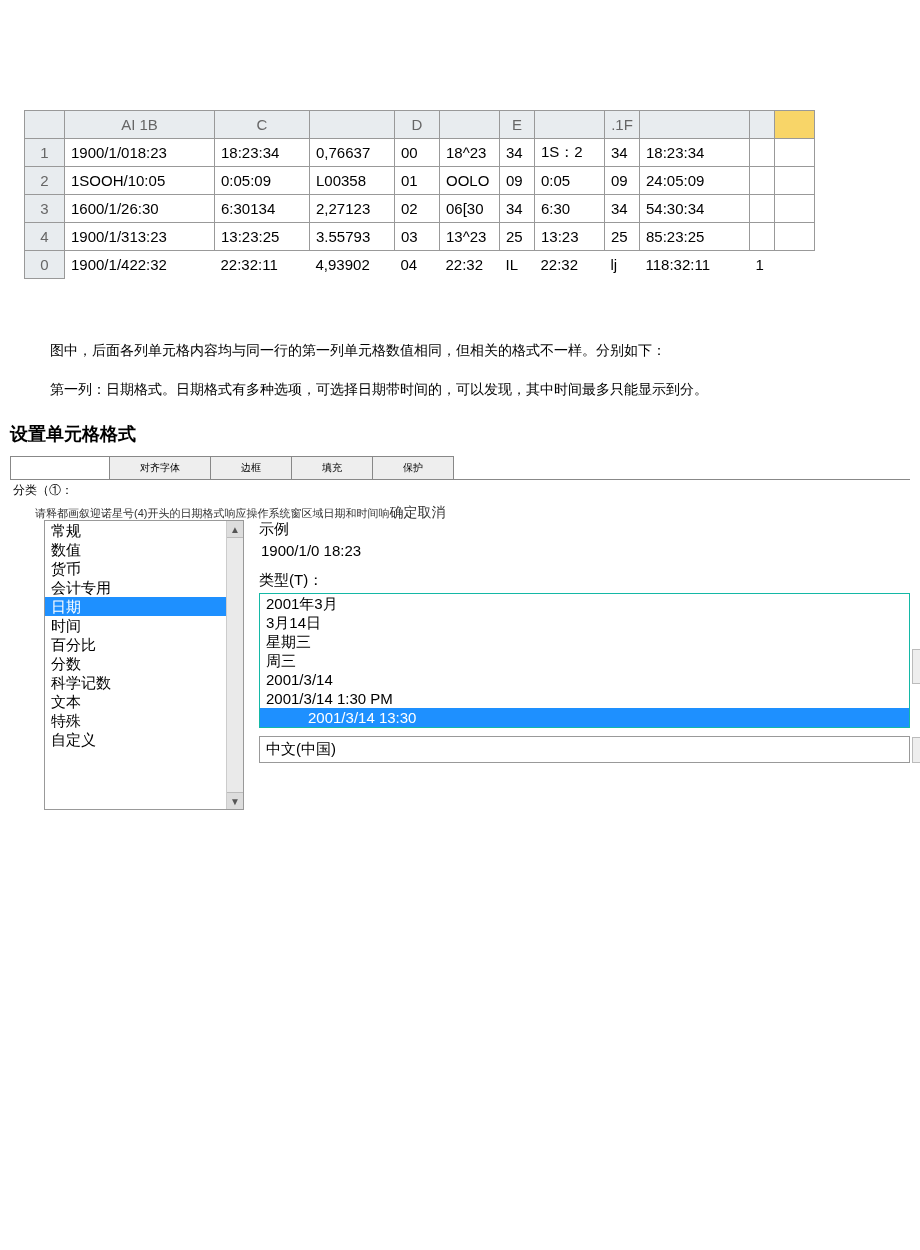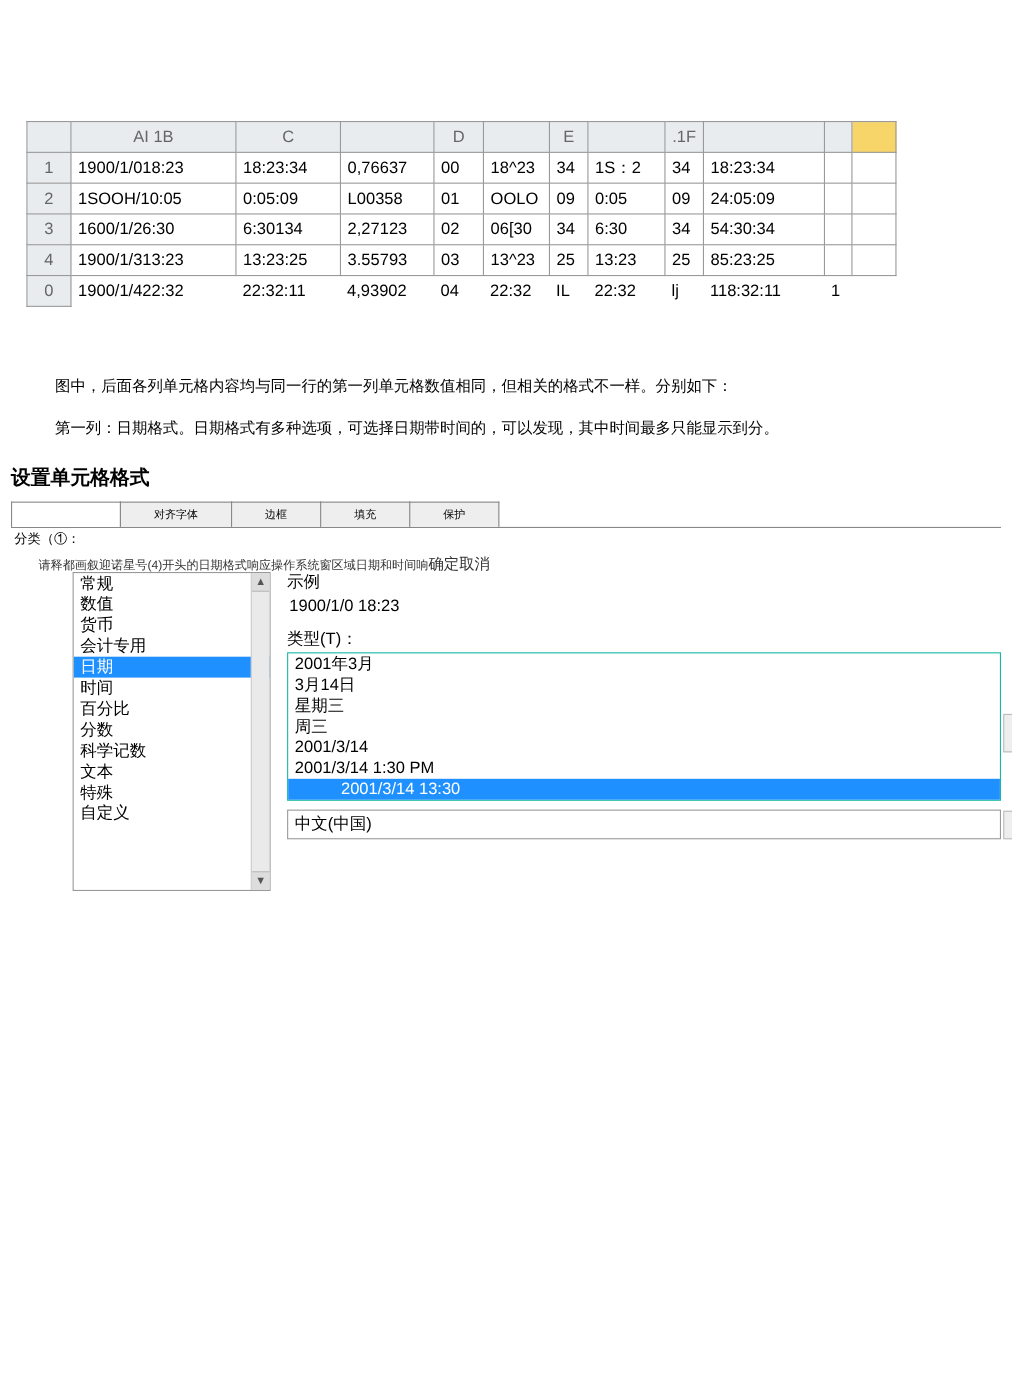--- a/index.html
+++ b/index.html
@@ -111,22 +111,22 @@
       font-size: 11px;
       position: absolute;
       top: 7px;
       left: 25px;
       color: #333;
       white-space: nowrap;
     }
     .category-list-wrap {
       position: relative;
       margin-top: 18px;
-      margin-left: 56px;
-      width: 180px;
+      margin-left: 34px;
+      width: 200px;
       height: 290px;
       border: 1px solid #999;
       overflow: hidden;
     }
     .category-list {
       list-style: none;
       font-size: 15px;
       line-height: 19px;
     }
     .category-list li {

